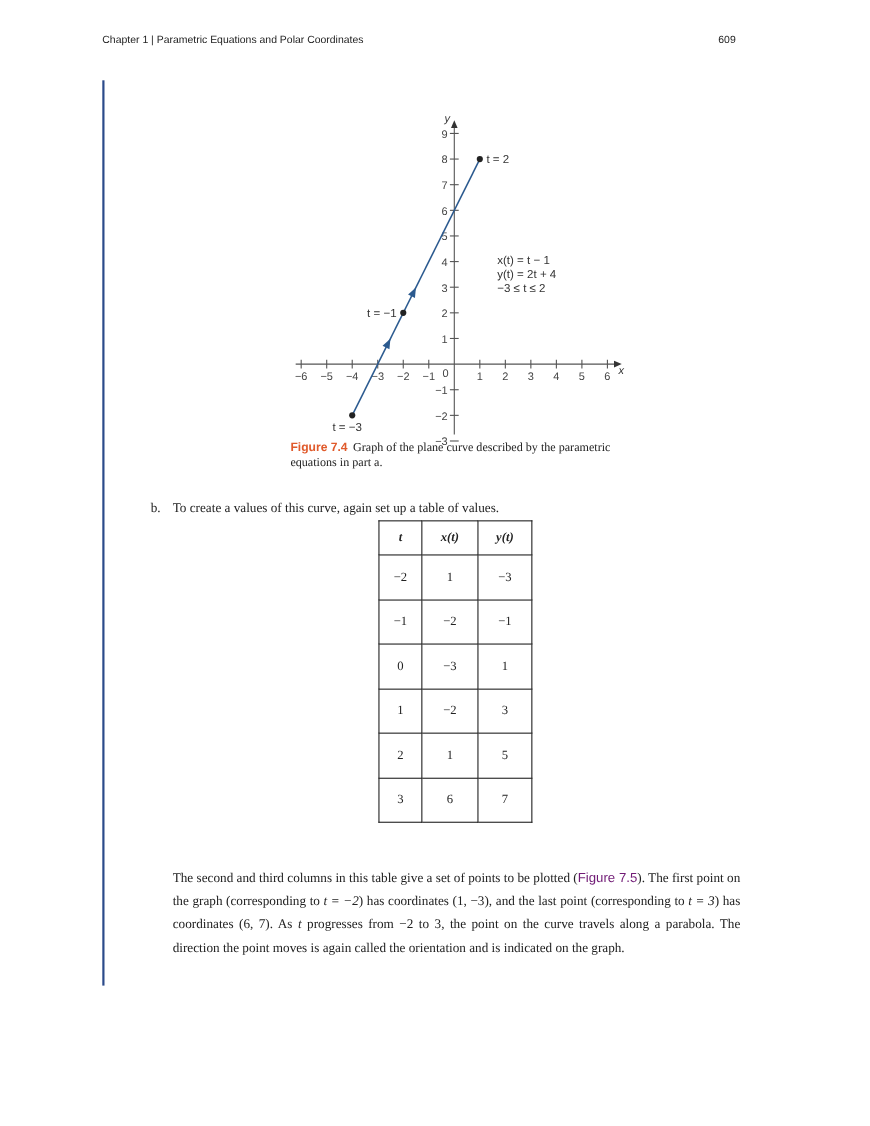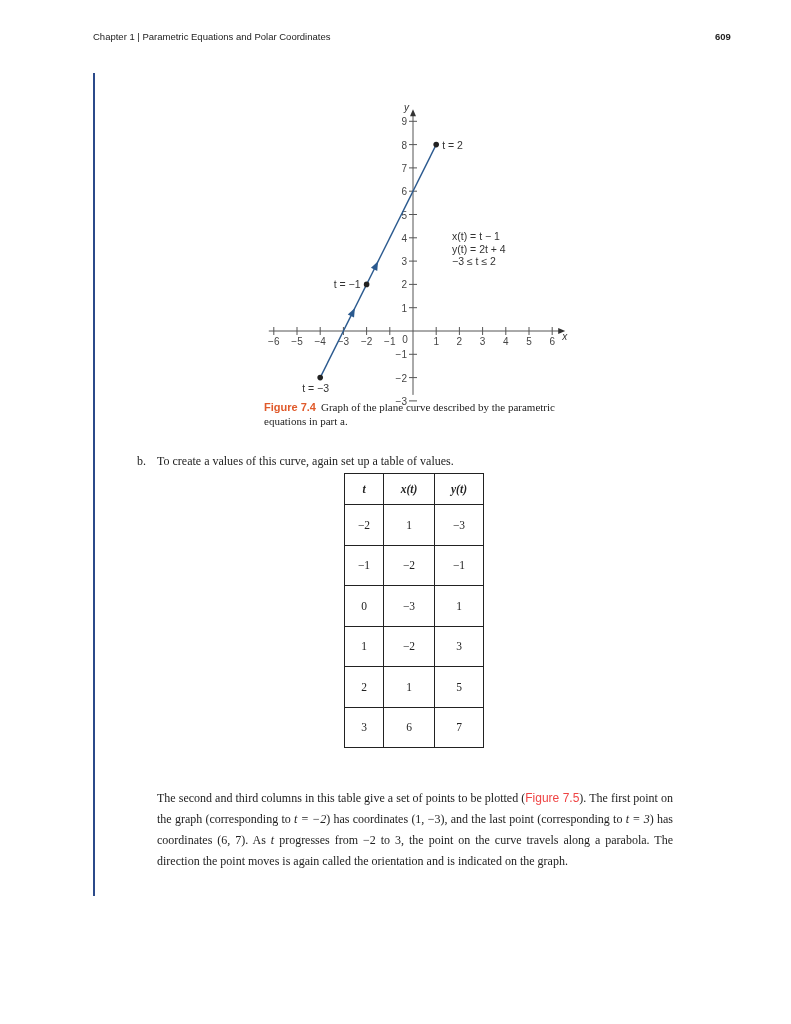--- a/index.html
+++ b/index.html
@@ -1,33 +1,33 @@
 <!DOCTYPE html>
 <html><head>
 <meta charset="utf-8">
 <style>
   html,body{margin:0;padding:0;background:#fff;}
   body{width:791px;height:1024px;position:relative;overflow:hidden;font-family:"Liberation Serif",serif;color:#222;}
   .hdr{position:absolute;top:31px;font-family:"Liberation Sans",sans-serif;font-size:9.5px;color:#222;}
   .hdr-left{left:93px;}
-  .hdr-right{left:715px;font-weight:bold;}
+  .hdr-right{left:653px;}
   .sidebar-bar{position:absolute;left:93px;top:73px;width:2px;height:823px;background:#2b4a8a;}
   svg.graph{position:absolute;left:0;top:0;}
   .caption{position:absolute;left:264px;top:400px;width:300px;font-size:11px;line-height:14px;color:#222;}
   .caption .fig{font-family:"Liberation Sans",sans-serif;font-weight:bold;color:#e05a2b;margin-right:5px;}
   .item-b{position:absolute;left:137px;top:454px;font-size:12px;}
   .item-b .lbl{display:inline-block;width:20px;}
   table.vals{position:absolute;left:344px;top:473px;border-collapse:collapse;font-size:11.5px;}
   table.vals td, table.vals th{border:1.3px solid #222;text-align:center;height:39.5px;padding:0;}
   table.vals th{font-style:italic;font-weight:bold;height:30px;}
   table.vals th:nth-child(1),table.vals td:nth-child(1){width:38px;}
   table.vals th:nth-child(2),table.vals td:nth-child(2){width:50px;}
   table.vals th:nth-child(3),table.vals td:nth-child(3){width:48px;}
   .para{position:absolute;left:157px;top:788px;width:516px;font-size:12px;line-height:21px;text-align:justify;}
-  .para .xref{font-family:"Liberation Sans",sans-serif;color:#ef4444;}
+  .para .xref{font-family:"Liberation Sans",sans-serif;color:#701a75;}
   .para i{}
 </style>
 </head>
 <body>
 
 <div class="hdr hdr-left">Chapter 1 | Parametric Equations and Polar Coordinates</div>
 <div class="hdr hdr-right">609</div>
 <div class="sidebar-bar"></div>
 
 <svg class="graph" width="791" height="420" id="graph">

